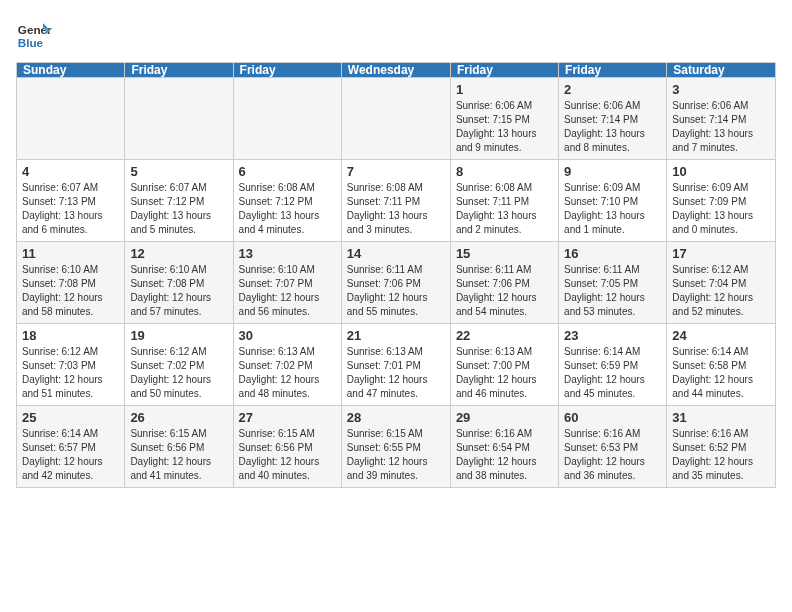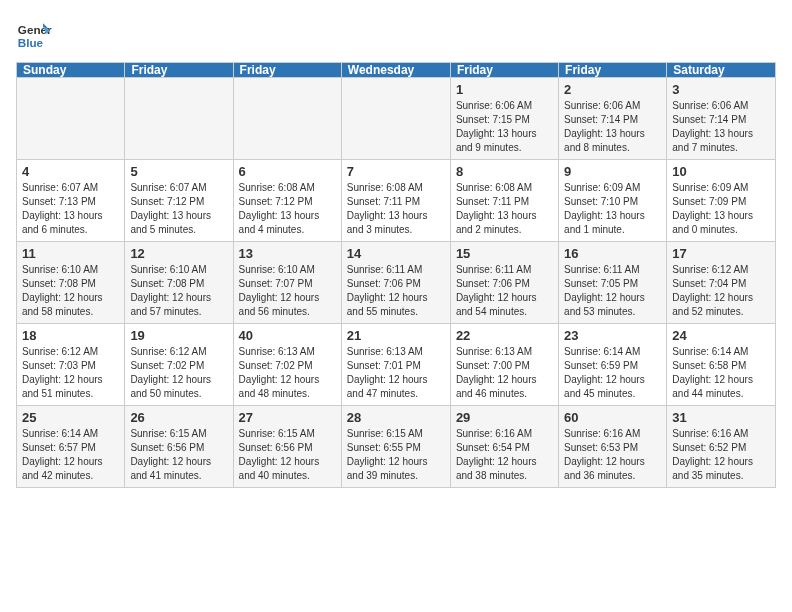--- a/index.html
+++ b/index.html
@@ -254,21 +254,21 @@
 and 51 minutes.</div>
         </td>
         <td>
           <span class="day-num">19</span>
           <div class="day-info" style="white-space: pre-line;">Sunrise: 6:12 AM
 Sunset: 7:02 PM
 Daylight: 12 hours
 and 50 minutes.</div>
         </td>
         <td>
-          <span class="day-num">40</span>
+          <span class="day-num">30</span>
           <div class="day-info" style="white-space: pre-line;">Sunrise: 6:13 AM
 Sunset: 7:02 PM
 Daylight: 12 hours
 and 48 minutes.</div>
         </td>
         <td>
           <span class="day-num">21</span>
           <div class="day-info" style="white-space: pre-line;">Sunrise: 6:13 AM
 Sunset: 7:01 PM
 Daylight: 12 hours

